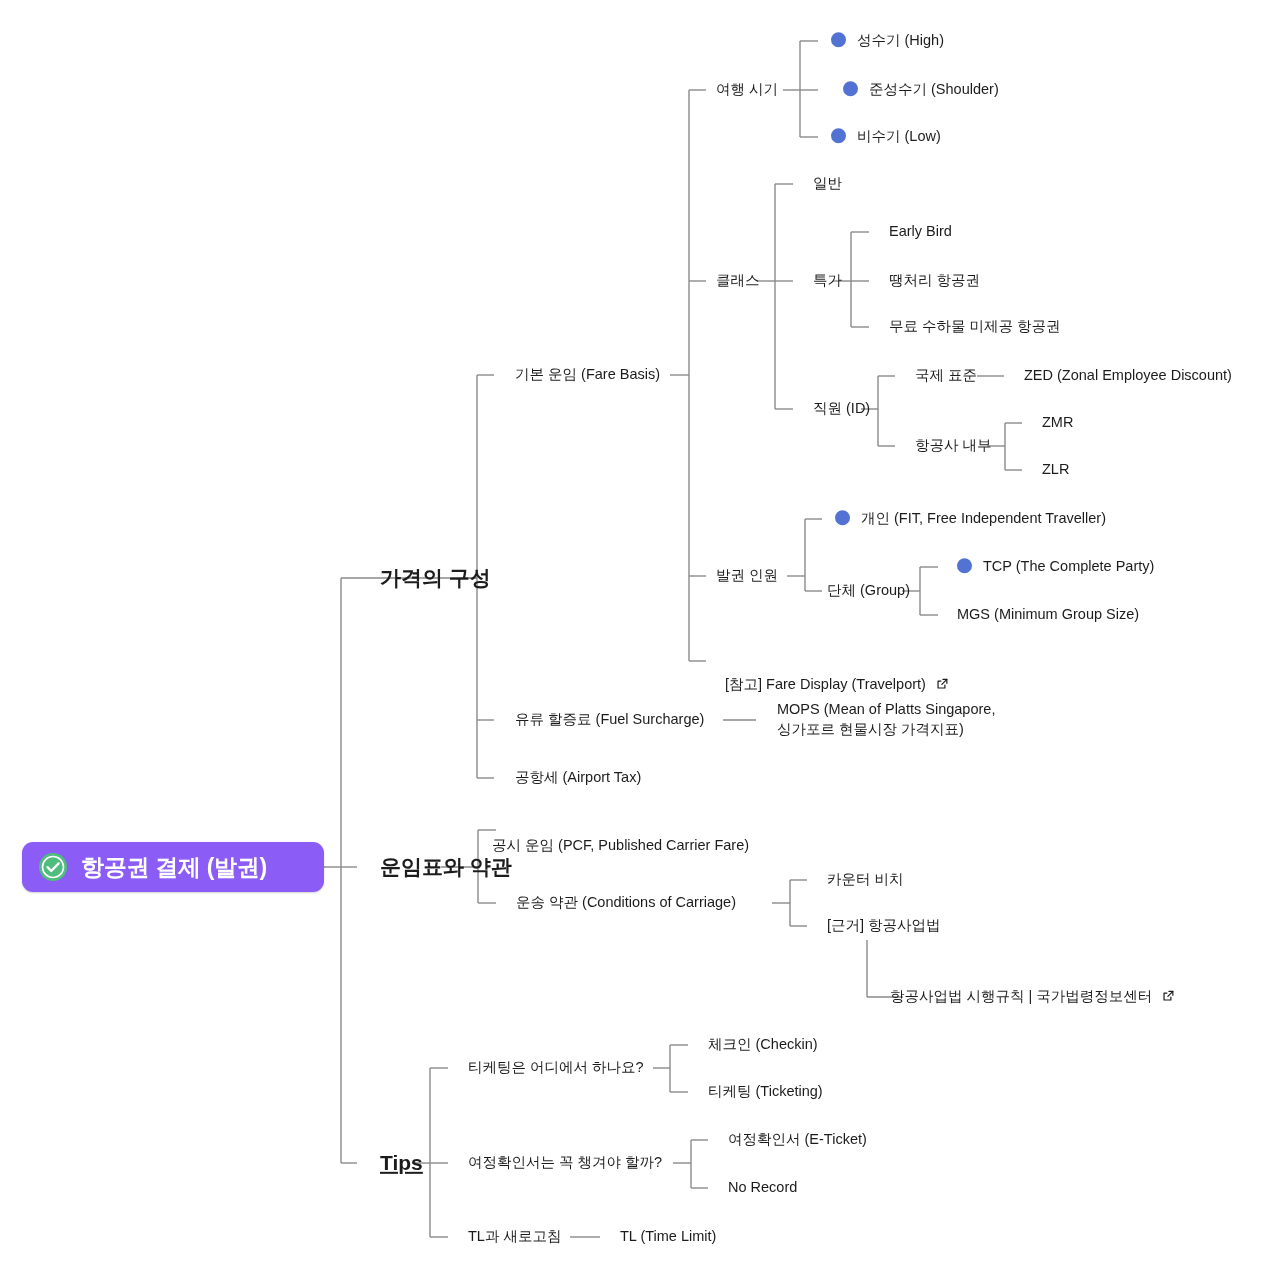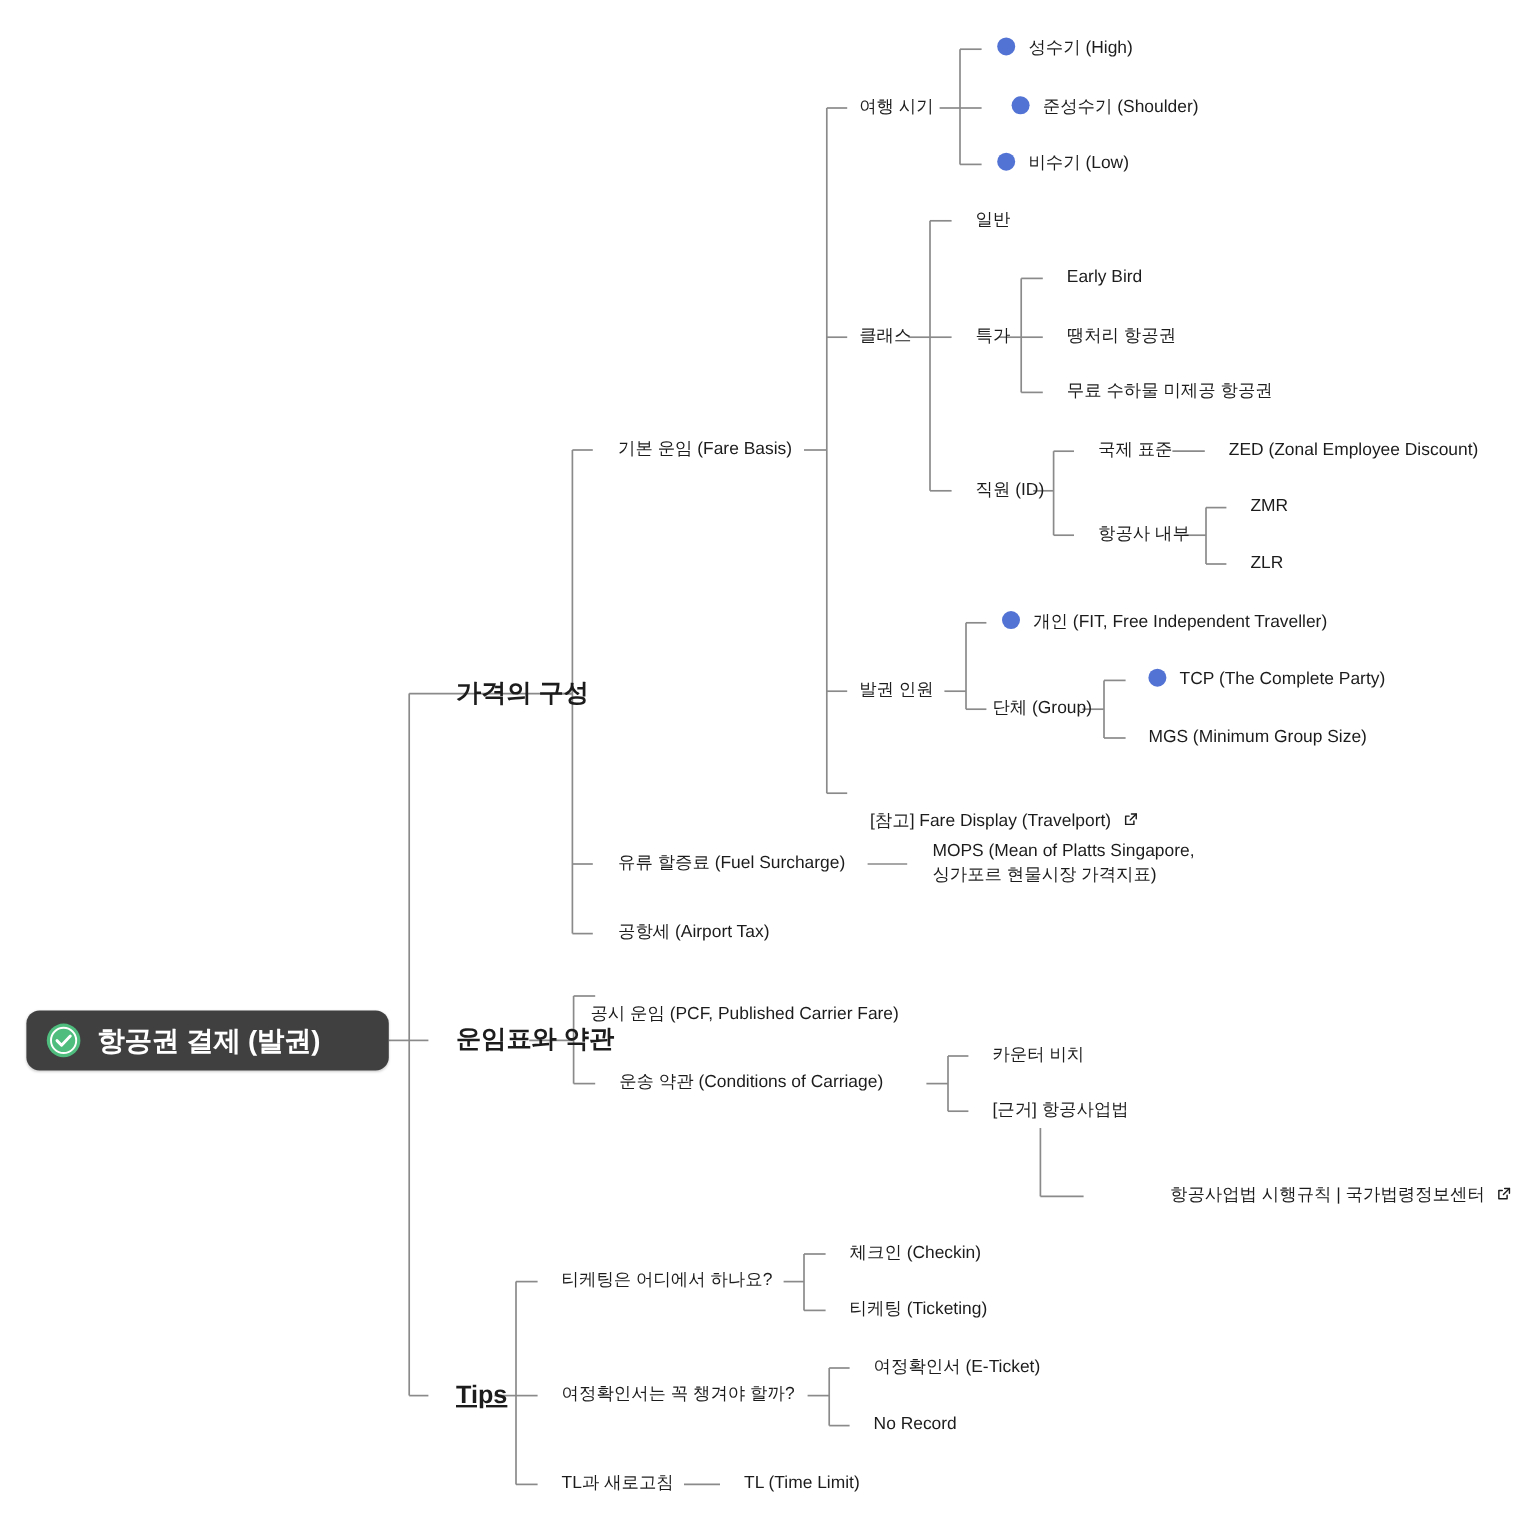--- a/index.html
+++ b/index.html
@@ -45,21 +45,21 @@
     margin-left: 10px;
     vertical-align: -1px;
   }
   .ext-icon svg { display: block; }
 
   
   #root-node {
     position: absolute;
     left: 22px; top: 842px;
     width: 302px; height: 50px;
-    background: #404040;
+    background: #8b5cf6;
     border-radius: 11px;
     display: flex;
     align-items: center;
     padding: 0 16px;
     box-shadow: 0 1px 2px rgba(0,0,0,0.18);
   }
   #root-node .check-wrap {
     width: 30px; height: 30px;
     flex: 0 0 30px;
     margin-right: 13px;
@@ -235,21 +235,21 @@
   <div class="node" style="left:811px; top:591px;">단체 (Group)</div>
   <div class="node" style="left:941px; top:567px;">
     <span class="bullet"></span><span>TCP (The Complete Party)</span>
   </div>
   <div class="node" style="left:941px; top:615px;">MGS (Minimum Group Size)</div>
 
   <div class="node" style="left:476px; top:830px;margin-top:16px;">공시 운임 (PCF, Published Carrier Fare)</div>
   <div class="node" style="left:500px; top:903px;">운송 약관 (Conditions of Carriage)</div>
   <div class="node" style="left:811px; top:880px;">카운터 비치</div>
   <div class="node" style="left:811px; top:926px;">[근거] 항공사업법</div>
-  <div class="node" style="left:959px; top:997px;text-align:right;">
+  <div class="node" style="left:874px; top:997px;text-align:right;">
     <span>항공사업법 시행규칙 | 국가법령정보센터</span><span class="ext-icon"><svg viewBox="0 0 14 14">
           <path d="M2.2 4.2 h3.1 M2.2 4.2 v7.4 h7.4 v-3.1" fill="none" stroke="#1c1c1c" stroke-width="1.3" stroke-linecap="round" stroke-linejoin="round"></path>
           <path d="M7.4 2.3 h4.3 v4.3" fill="none" stroke="#1c1c1c" stroke-width="1.3" stroke-linecap="round" stroke-linejoin="round"></path>
           <path d="M11.7 2.3 L6.3 7.7" fill="none" stroke="#1c1c1c" stroke-width="1.3" stroke-linecap="round"></path>
         </svg></span>
   </div>
 
   <div class="node" style="left:452px; top:1068px;">티케팅은 어디에서 하나요?</div>
   <div class="node" style="left:692px; top:1045px;">체크인 (Checkin)</div>
   <div class="node" style="left:692px; top:1092px;">티케팅 (Ticketing)</div>

